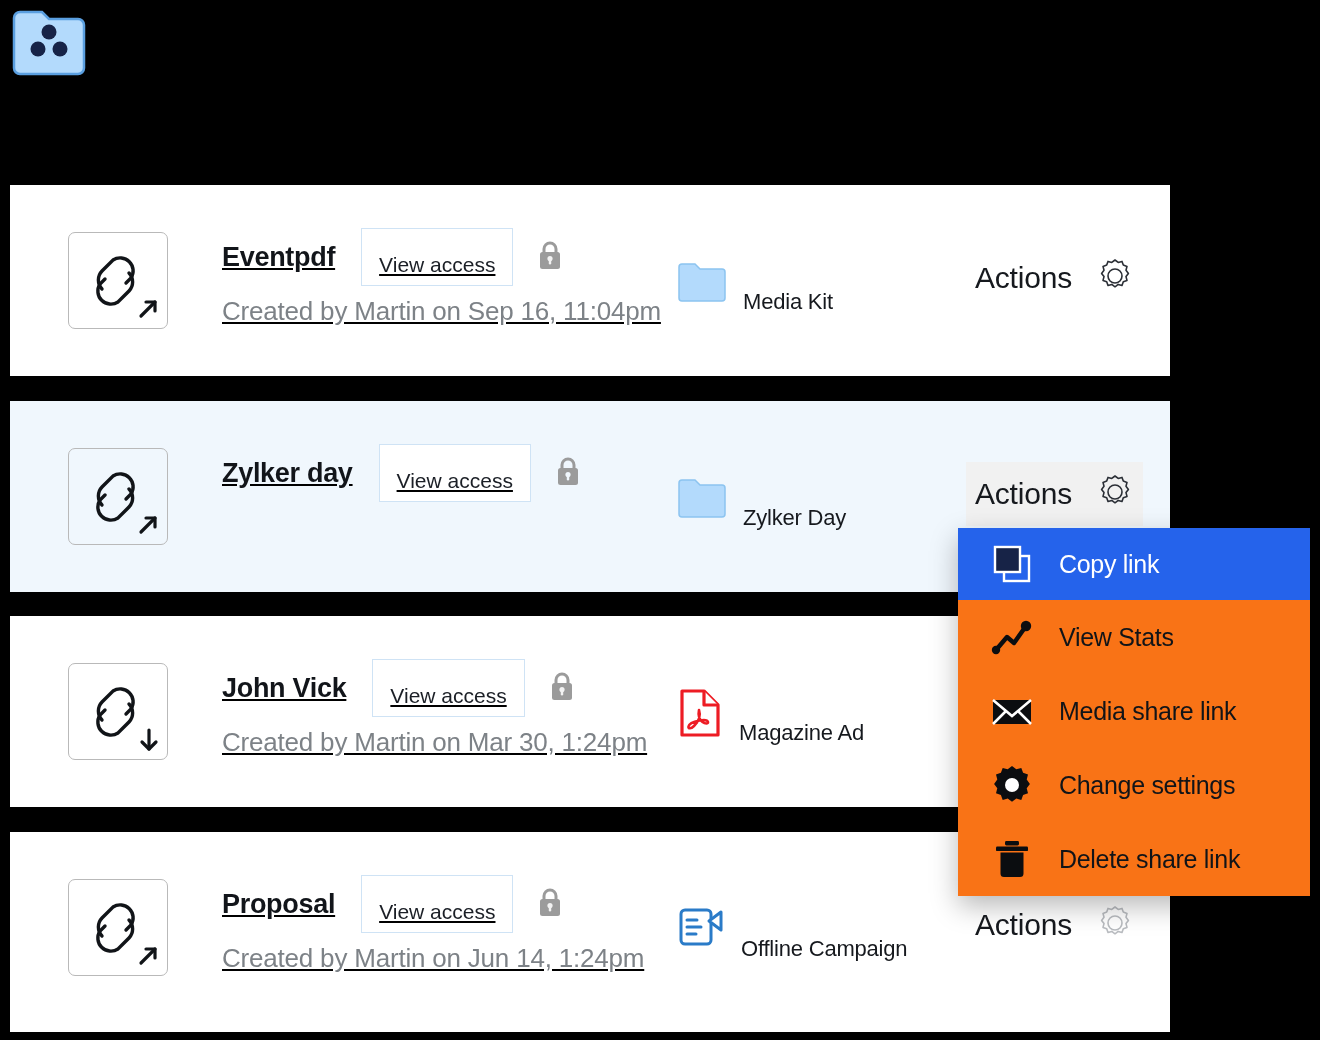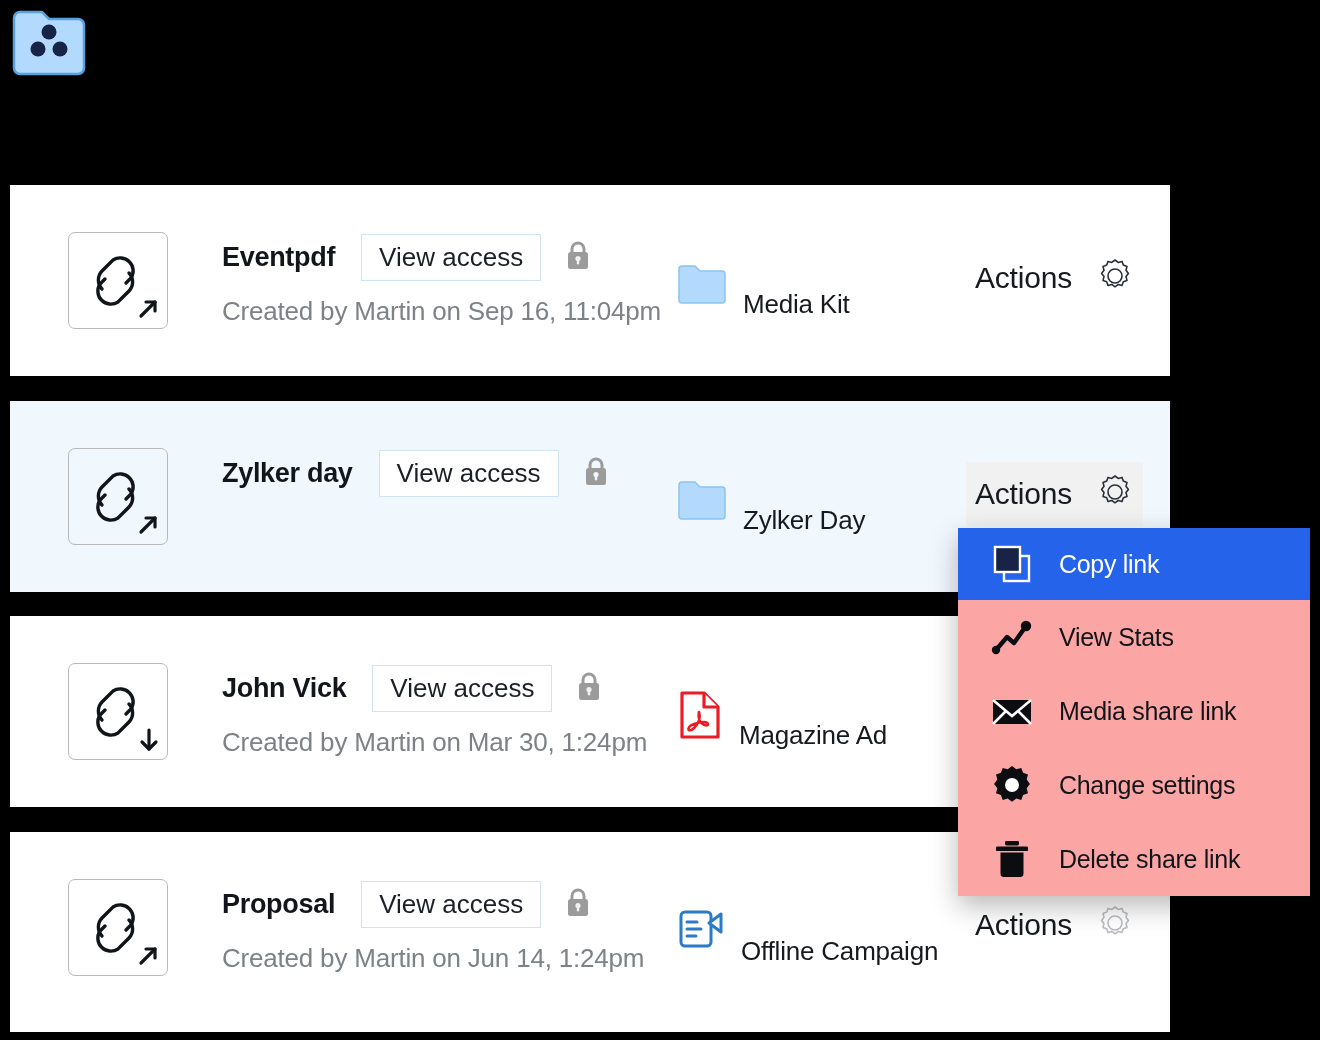--- a/index.html
+++ b/index.html
@@ -34,37 +34,37 @@
     left: 58px;
     top: 47px;
     width: 100px;
     height: 97px;
     border: 1px solid #b9b9b9;
     border-radius: 7px;
     background: transparent;
   }
   .link-tile svg { position: absolute; left: 0; top: 0; }
 
-  .row-main { position: absolute; left: 212px; top: 48px; width: 420px; }
+  .row-main { position: absolute; left: 212px; top: 48px; width: 420px; text-decoration: underline; }
   .title-line { display: flex; align-items: center; gap: 0; height: 48px; }
   .share-title {
     font-size: 27px;
     font-weight: bold;
     color: #12151a;
     letter-spacing: -0.3px;
     white-space: nowrap;
   }
   .view-access {
     margin-left: 26px;
     border: 1px solid #cfe3f5;
     background: #ffffff;
     color: #1b1f26;
-    font-size: 26px;
+    font-size: 21px;
     font-family: "Liberation Sans", sans-serif;
-    padding: 9px 17px 10px;
+    padding: 25px 17px 10px;
     line-height: 1;
     white-space: nowrap;
     cursor: pointer;
   }
   .lock-icon { margin-left: 22px; display: block; }
   .created-line {
     margin-top: 15px;
     font-size: 26px;
     color: #7d8287;
     letter-spacing: -0.2px;
@@ -74,21 +74,21 @@
   
   .resource {
     position: absolute;
     left: 668px;
     top: 67px;
     display: flex;
     align-items: center;
     gap: 17px;
   }
   .resource-label {
-    font-size: 26px;
+    font-size: 22px;
     color: #16191e;
     letter-spacing: -0.2px;
     white-space: nowrap;
     margin-top: 37px;
   }
 
   
   .actions {
     position: absolute;
     top: 61px;
@@ -104,21 +104,21 @@
   }
   .actions.open { background: #f1f1f1; }
   .actions-label { font-size: 30px; color: #16191e; letter-spacing: -0.2px; }
 
   
   .menu {
     position: absolute;
     left: 958px;
     top: 528px;
     width: 352px;
-    background: #fca5a5;
+    background: #f97316;
     box-shadow: 0 10px 26px rgba(0,0,0,0.28);
     z-index: 40;
   }
   .menu-item {
     display: flex;
     align-items: center;
     height: 74px;
     padding-left: 33px;
     gap: 26px;
     cursor: pointer;

